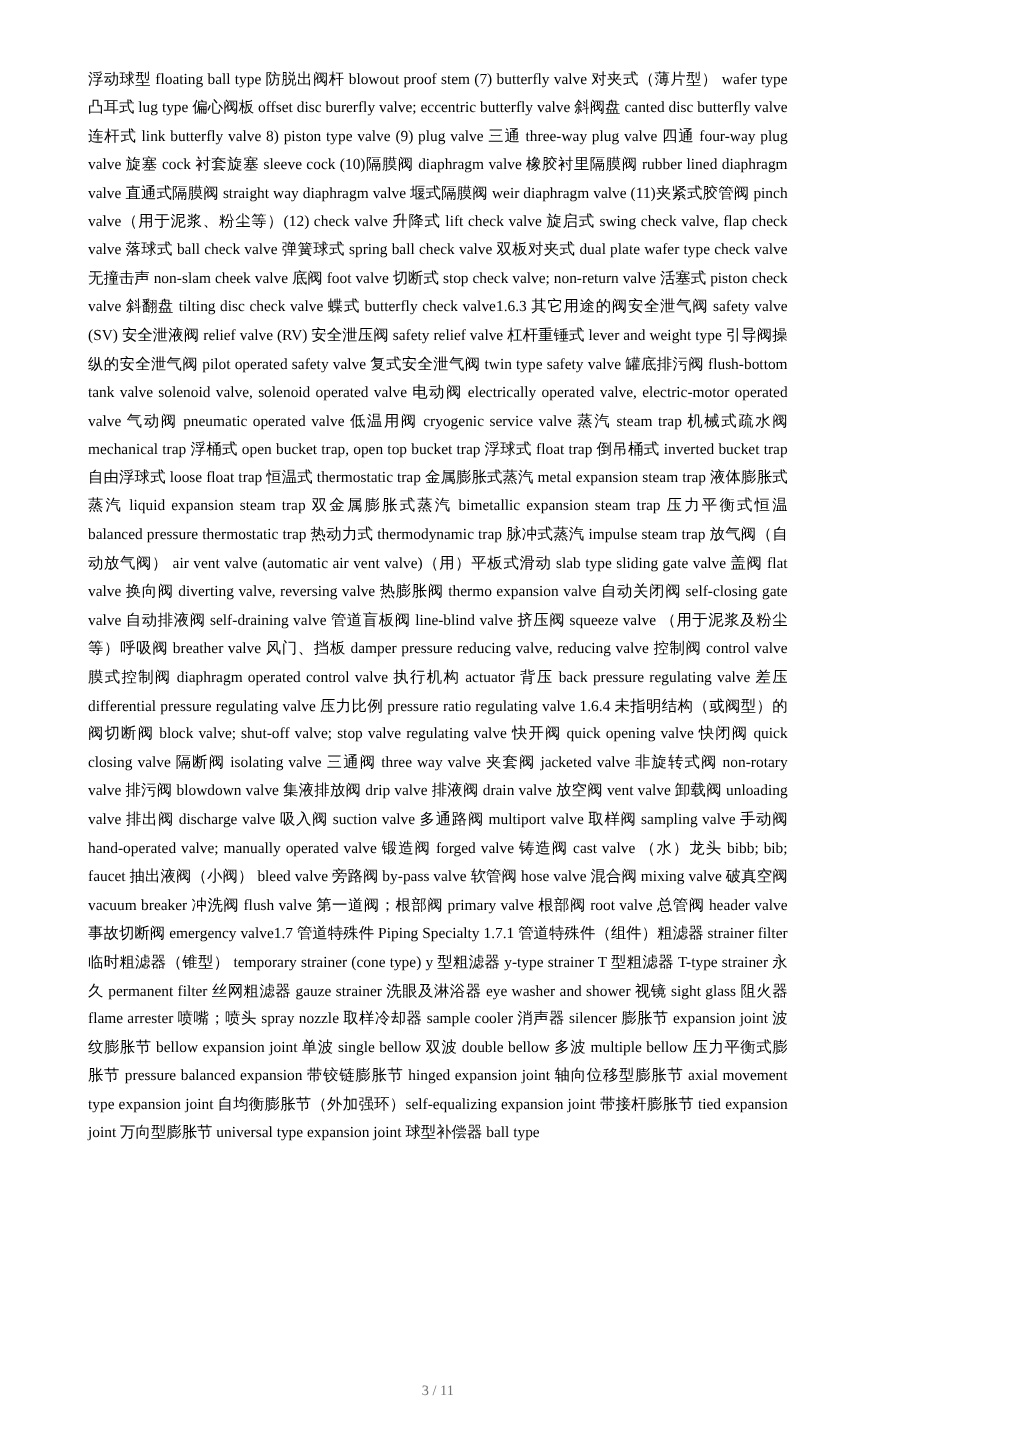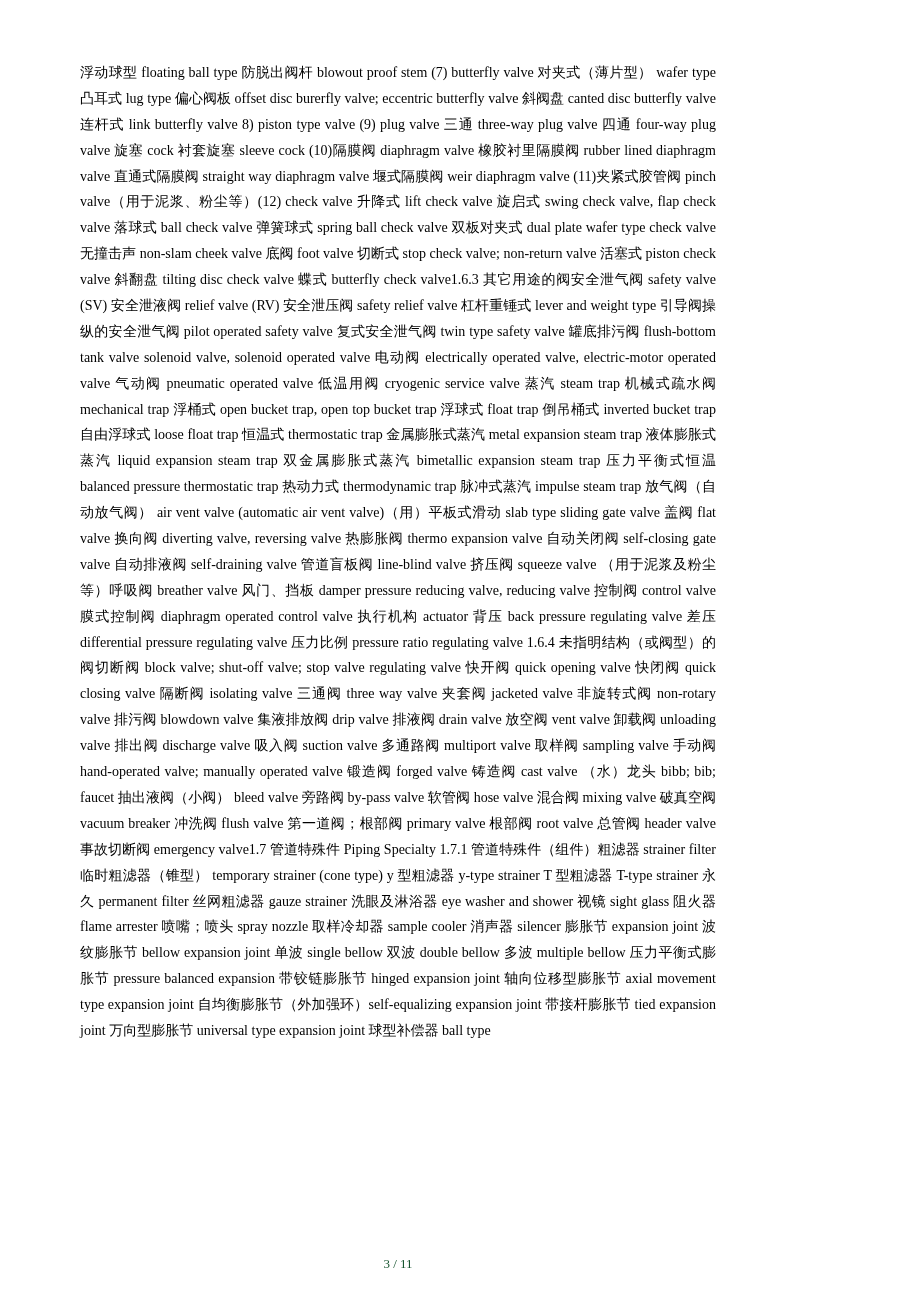--- a/index.html
+++ b/index.html
@@ -26,21 +26,21 @@
       text-align: justify;
       font-size: 14px;
       word-wrap: break-word;
     }
     .page-number {
       position: absolute;
       bottom: 30px;
       left: 50%;
       transform: translateX(-50%);
       font-size: 13px;
-      color: #14532d;
+      color: #737373;
     }
   </style>
 </head>
 <body>
 
 <div class="page-container">
   <div class="content-text">浮动球型  floating ball type  防脱出阀杆  blowout proof stem (7) butterfly valve  对夹式（薄片型）  wafer type  凸耳式  lug type  偏心阀板  offset disc burerfly valve; eccentric butterfly valve  斜阀盘  canted disc butterfly valve  连杆式  link butterfly valve 8) piston type valve (9) plug valve  三通  three-way plug valve  四通  four-way plug valve  旋塞  cock  衬套旋塞  sleeve cock (10)隔膜阀  diaphragm valve  橡胶衬里隔膜阀  rubber lined diaphragm valve  直通式隔膜阀  straight way diaphragm valve  堰式隔膜阀  weir diaphragm valve (11)夹紧式胶管阀  pinch valve（用于泥浆、粉尘等）(12) check valve  升降式  lift check valve  旋启式  swing check valve, flap check valve  落球式  ball check valve  弹簧球式  spring ball check valve  双板对夹式  dual plate wafer type check valve  无撞击声  non-slam cheek valve  底阀  foot valve  切断式  stop check valve; non-return valve  活塞式  piston check valve  斜翻盘  tilting disc check valve  蝶式  butterfly check valve1.6.3 其它用途的阀安全泄气阀  safety valve (SV)  安全泄液阀  relief valve (RV)  安全泄压阀  safety relief valve  杠杆重锤式  lever and weight type  引导阀操纵的安全泄气阀  pilot operated safety valve  复式安全泄气阀  twin type safety valve  罐底排污阀  flush-bottom tank valve solenoid valve, solenoid operated valve  电动阀  electrically operated valve, electric-motor operated valve  气动阀  pneumatic operated valve  低温用阀  cryogenic service valve  蒸汽  steam trap  机械式疏水阀  mechanical trap  浮桶式  open bucket trap, open top bucket trap  浮球式  float trap  倒吊桶式  inverted bucket trap  自由浮球式  loose float trap  恒温式  thermostatic trap  金属膨胀式蒸汽  metal expansion steam trap  液体膨胀式蒸汽  liquid expansion steam trap  双金属膨胀式蒸汽  bimetallic expansion steam trap  压力平衡式恒温  balanced pressure thermostatic trap  热动力式  thermodynamic trap  脉冲式蒸汽  impulse steam trap  放气阀（自动放气阀）  air vent valve (automatic air vent valve)（用）平板式滑动  slab type sliding gate valve  盖阀  flat valve  换向阀  diverting valve, reversing valve  热膨胀阀  thermo expansion valve  自动关闭阀  self-closing gate valve  自动排液阀  self-draining valve  管道盲板阀  line-blind valve  挤压阀  squeeze valve  （用于泥浆及粉尘等）呼吸阀  breather valve  风门、挡板  damper pressure reducing valve, reducing valve  控制阀  control valve  膜式控制阀  diaphragm operated control valve  执行机构  actuator  背压  back pressure regulating valve  差压  differential pressure regulating valve  压力比例  pressure ratio regulating valve 1.6.4 未指明结构（或阀型）的阀切断阀  block valve; shut-off valve; stop valve regulating valve  快开阀  quick opening valve  快闭阀  quick closing valve  隔断阀  isolating valve  三通阀  three way valve  夹套阀  jacketed valve  非旋转式阀  non-rotary valve  排污阀  blowdown valve  集液排放阀  drip valve  排液阀  drain valve  放空阀  vent valve  卸载阀  unloading valve  排出阀  discharge valve  吸入阀  suction valve  多通路阀  multiport valve  取样阀  sampling valve  手动阀  hand-operated valve; manually operated valve  锻造阀  forged valve  铸造阀  cast valve  （水）龙头  bibb; bib; faucet  抽出液阀（小阀）  bleed valve  旁路阀  by-pass valve  软管阀  hose valve  混合阀  mixing valve  破真空阀  vacuum breaker  冲洗阀  flush valve  第一道阀；根部阀  primary valve  根部阀  root valve  总管阀  header valve  事故切断阀  emergency valve1.7 管道特殊件  Piping Specialty 1.7.1 管道特殊件（组件）粗滤器  strainer filter  临时粗滤器（锥型）  temporary strainer (cone type) y 型粗滤器  y-type strainer  T 型粗滤器  T-type strainer  永久  permanent filter  丝网粗滤器  gauze strainer  洗眼及淋浴器  eye washer and shower  视镜  sight glass  阻火器  flame arrester  喷嘴；喷头  spray nozzle  取样冷却器  sample cooler  消声器  silencer  膨胀节  expansion joint  波纹膨胀节  bellow expansion joint  单波  single bellow  双波  double bellow  多波  multiple bellow  压力平衡式膨胀节  pressure balanced expansion  带铰链膨胀节  hinged expansion joint  轴向位移型膨胀节  axial movement type expansion joint  自均衡膨胀节（外加强环）self-equalizing expansion joint  带接杆膨胀节  tied expansion joint  万向型膨胀节  universal type expansion joint  球型补偿器  ball type</div>
   <div class="page-number">3 / 11</div>
 </div>
 

